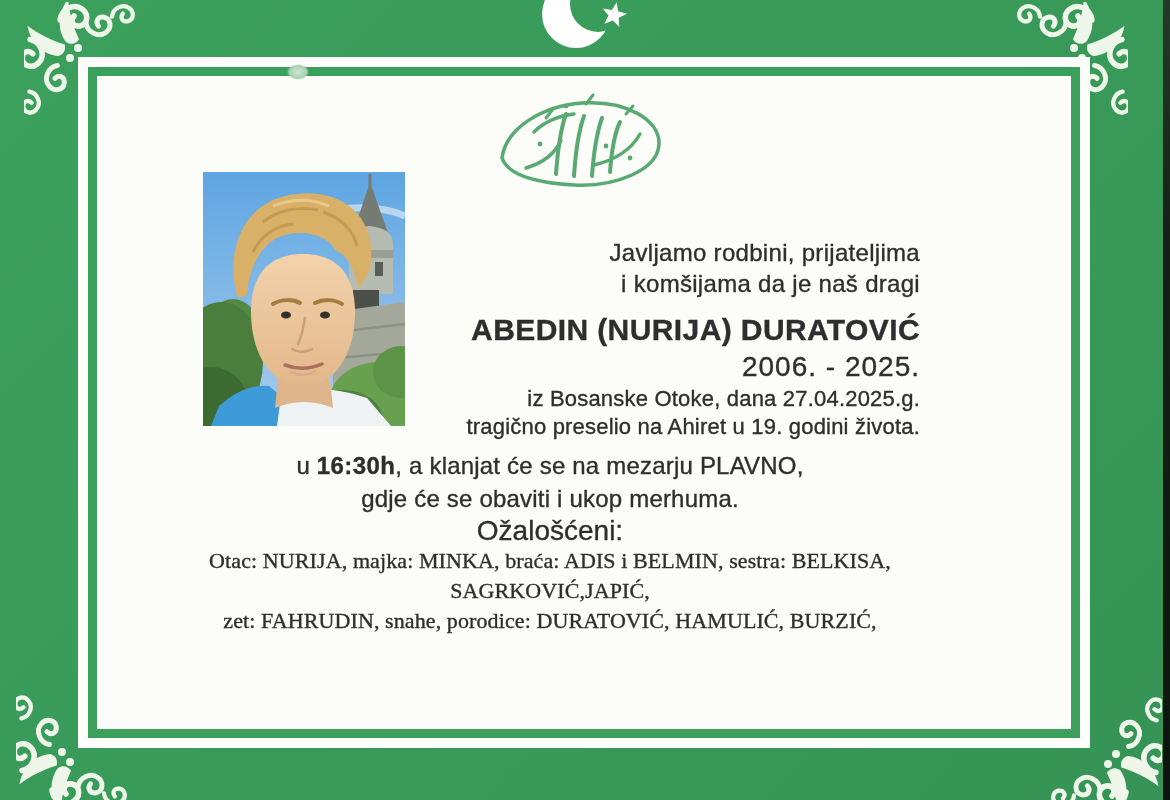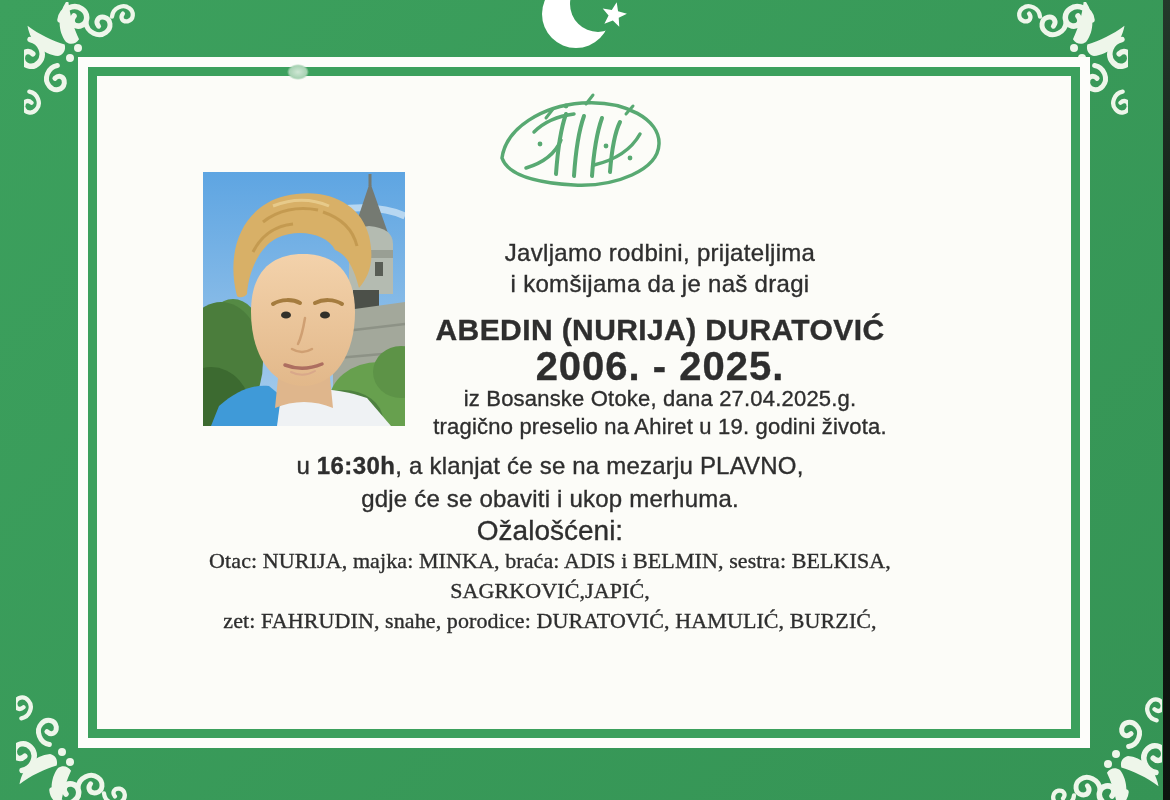--- a/index.html
+++ b/index.html
@@ -42,26 +42,26 @@
     background:linear-gradient(to bottom, #24392b 0%, var(--edge_strip,#152018) 30%, #0d140f 100%);
   }
   
   .calligraphy-svg{position:absolute; left:488px; top:84px; width:188px; height:118px; color:var(--calligraphy,#58a972);}
   
   .photo{position:absolute; left:203px; top:172px; width:202px; height:254px; overflow:hidden;}
   .photo svg{display:block; width:100%; height:100%;}
   
   .upper-text{
     position:absolute; left:400px; top:237px; width:520px;
-    text-align:center; white-space:nowrap;
+    text-align:right; white-space:nowrap;
     -webkit-text-stroke:0.35px currentColor;
   }
   .upper-text .intro{font-size:24px; line-height:31px; letter-spacing:0.3px;}
   .upper-text .name{font-size:30px; line-height:36px; font-weight:700; margin-top:13px; letter-spacing:0.4px;}
-  .upper-text .years{font-size:40px; line-height:37px; font-weight:700; letter-spacing:1px;}
+  .upper-text .years{font-size:28px; line-height:37px; font-weight:400; letter-spacing:1px;}
   .upper-text .info{font-size:22px; line-height:28px; letter-spacing:0.2px;}
   .lower-text{
     position:absolute; left:95px; top:449px; width:910px;
     text-align:center; white-space:nowrap;
     -webkit-text-stroke:0.35px currentColor;
   }
   .lower-text .funeral{font-size:24px; line-height:33px; letter-spacing:0.2px;}
   .lower-text .funeral b{font-weight:700; letter-spacing:0.4px;}
   .lower-text .mourn-label{font-size:28px; line-height:31px;}
   .lower-text .mourn{font-size:22px; line-height:30px; letter-spacing:0.1px;font-family:Liberation Serif, serif;}

